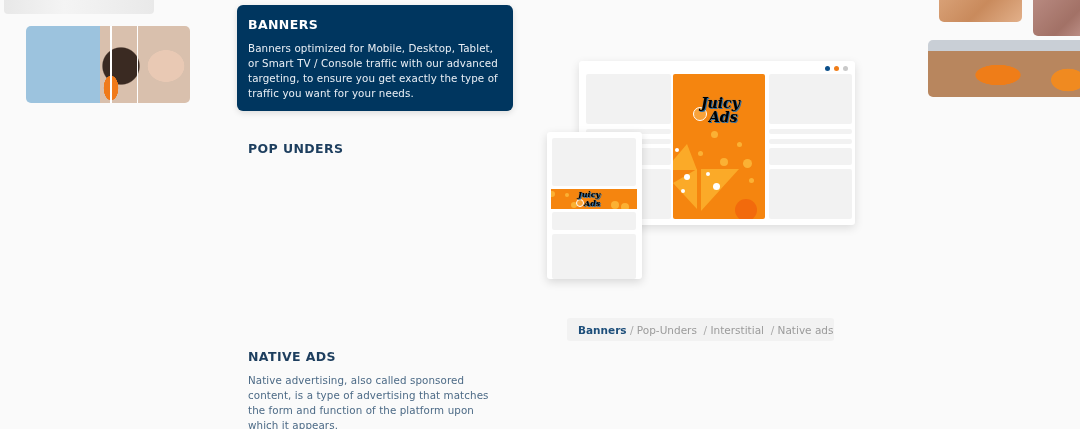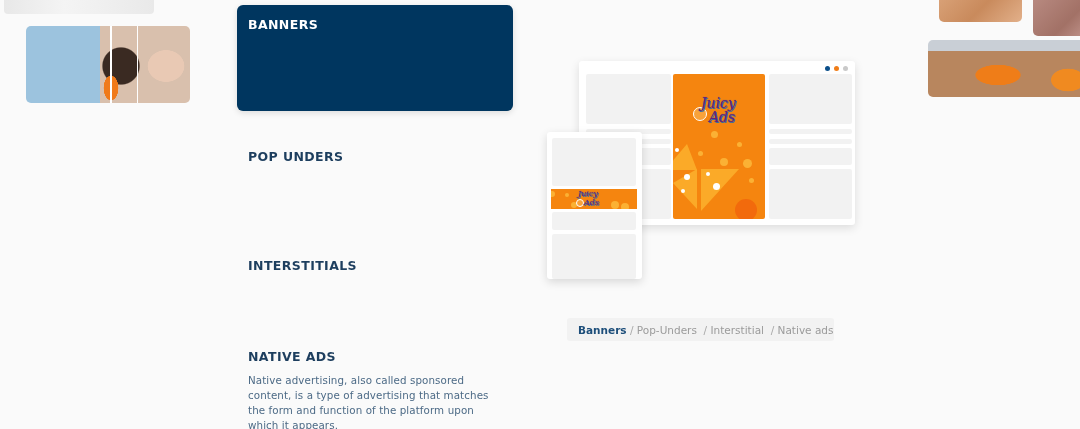--- a/index.html
+++ b/index.html
@@ -64,21 +64,21 @@
     .feature.active .feature-title { color: #ffffff; }
     .feature-desc {
       font-size: 10.3px;
       line-height: 15px;
       color: #4c6a86;
       letter-spacing: 0.1px;
     }
     .feature.active .feature-desc { color: #e9eff5; }
 
     .f1 { height: 106px; }
-    .f2 { position: absolute; top: 132px; left: 0; width: 276px; }
+    .f2 { position: absolute; top: 124px; left: 0; width: 276px; }
     .f3 { position: absolute; top: 241px; left: 0; width: 276px; }
     .f4 { position: absolute; top: 332px; left: 0; width: 276px; }
 
     
     .browser {
       position: absolute; left: 579px; top: 61px; width: 276px; height: 164px;
       background: #fff;
       border-radius: 3px;
       box-shadow: 0 3px 10px rgba(0,0,0,0.12);
     }
@@ -88,23 +88,23 @@
 
     .ad-tall {
       position: absolute; left: 94px; top: 13px; width: 92px; height: 145px;
       background: #f5850f;
       border-radius: 2px;
       overflow: hidden;
     }
     .logo-text {
       position: absolute;
       font-family: "DejaVu Serif", serif;
-      font-weight: normal;
+      font-weight: bold;
       font-style: italic;
-      color: #701a75;
+      color: #000000;
       text-shadow: 0 0 1px #2d6fa4, 1px 1px 0 #2d6fa4;
       line-height: 1;
     }
     .ad-tall .logo-text { left: 28px; top: 22px; font-size: 14px; }
     .ad-tall .logo-text2 { left: 36px; top: 36px; font-size: 14px; }
     .logo-orange {
       position: absolute; border-radius: 50%;
       background: #f8a23a; border: 1px solid #fff;
     }
     .slice {
@@ -147,26 +147,26 @@
 
 <div class="photo photo-top-left"></div>
 <div class="photo photo-girl"></div>
 <div class="photo photo-right-top-a"></div>
 <div class="photo photo-right-top-b"></div>
 <div class="photo photo-right-mid"></div>
 
 <div class="features">
   <div class="feature active f1">
     <div class="feature-title">BANNERS</div>
+    <div class="feature-desc">Banners optimized for Mobile, Desktop, Tablet, or Smart TV / Console traffic with our advanced targeting, to ensure you get exactly the type of traffic you want for your needs.</div>
   </div>
   <div class="feature f2">
     <div class="feature-title">POP UNDERS</div>
   </div>
   <div class="feature f3">
-    <div class="feature-title">INTERSTITIALS</div>
   </div>
   <div class="feature f4">
     <div class="feature-title">NATIVE ADS</div>
     <div class="feature-desc">Native advertising, also called sponsored content, is a type of advertising that matches the form and function of the platform upon which it appears.</div>
   </div>
 </div>
 
 <div class="browser">
   <div class="dots">
     <span class="dot" style="background:#0b4f8a"></span>

